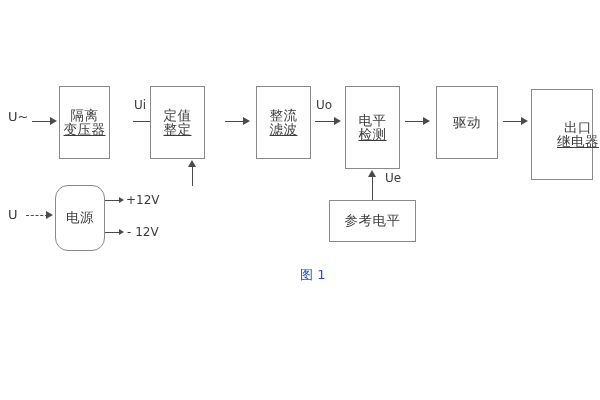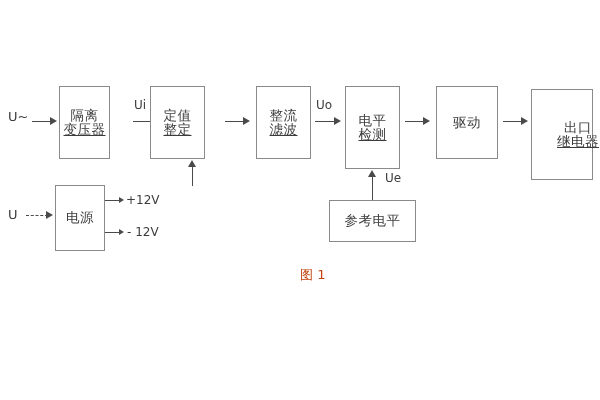--- a/index.html
+++ b/index.html
@@ -95,21 +95,21 @@
     width: 0;
     height: 0;
     border-bottom: 7px solid #4a4a4a;
     border-left: 4.2px solid transparent;
     border-right: 4.2px solid transparent;
   }
 
   #figure-caption {
     position: absolute;
     font-size: 13px;
-    color: #c2410c;
+    color: #1d4ed8;
     white-space: nowrap;
   }
 </style>
 </head>
 <body>
 
 <div id="diagram-canvas">
 
   <div class="label" style="left:8px; top:110px;">U~</div>
 
@@ -159,21 +159,21 @@
 
   <div class="block" style="left:531px; top:89px; width:62px; height:91px;padding-left:32px;">
     <span class="line">出口</span>
     <span class="line">继电器</span>
   </div>
 
   <div class="label" style="left:8px; top:208px;">U</div>
   <div class="dashline" style="left:26px; top:215px; width:22px;"></div>
   <div class="arrow-right" style="left:46px; top:211px;"></div>
 
-  <div class="block one-line" style="left:55px; top:185px; width:50px; height:66px;">
+  <div class="block one-line" style="left:55px; top:185px; width:50px; height:66px;border-radius:13px;">
     <span class="line">电源</span>
   </div>
 
   <div class="hline" style="left:105px; top:200px; width:16px;"></div>
   <div class="arrow-right tiny" style="left:119px; top:197px;"></div>
   <div class="label small" style="left:126px; top:194px;">+12V</div>
 
   <div class="hline" style="left:105px; top:232px; width:16px;"></div>
   <div class="arrow-right tiny" style="left:119px; top:229px;"></div>
   <div class="label small" style="left:127px; top:226px;">- 12V</div>

